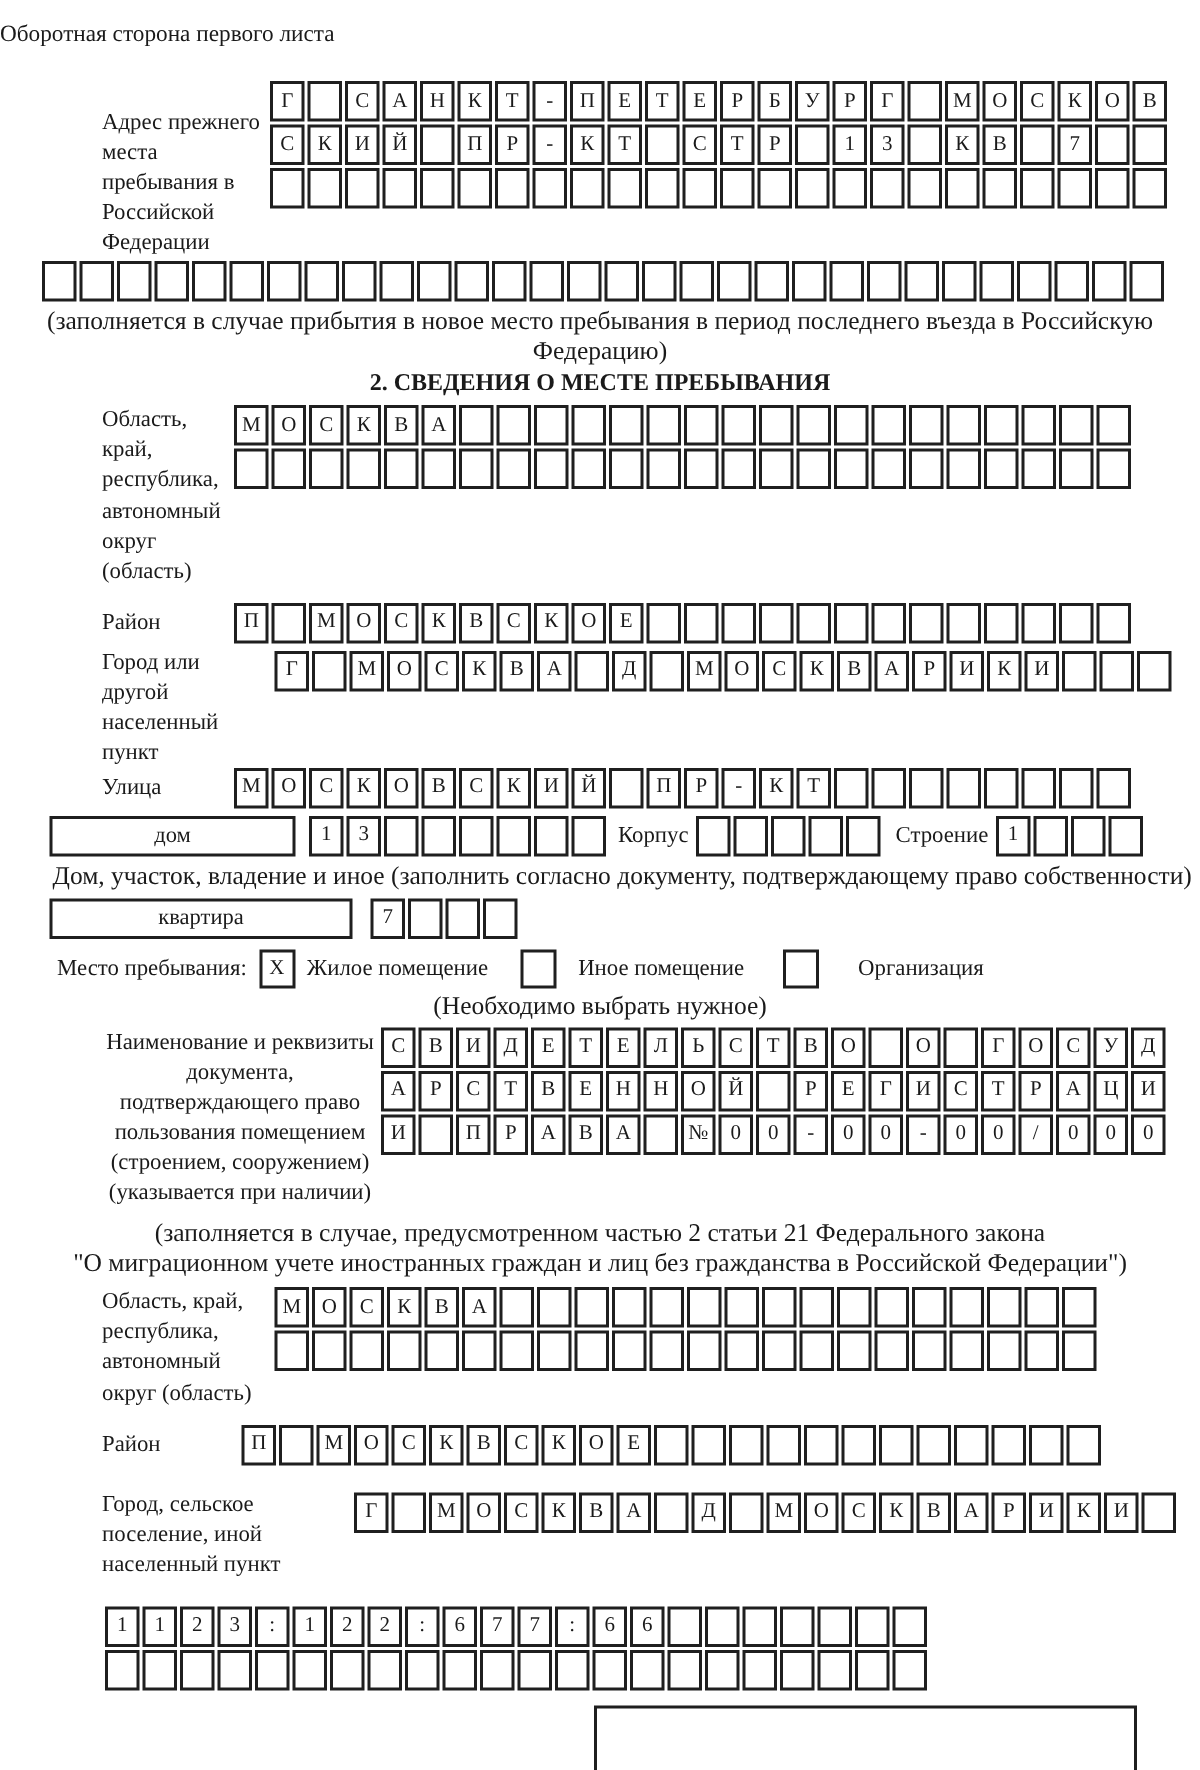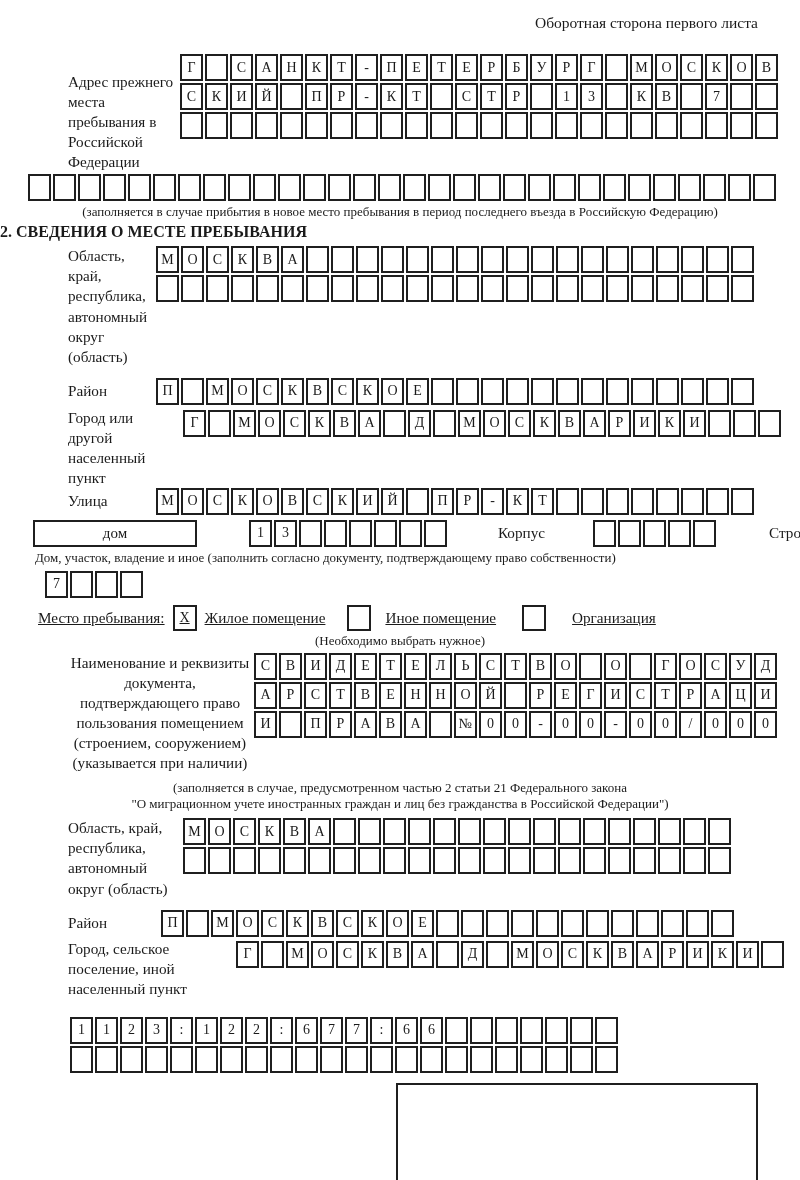--- a/index.html
+++ b/index.html
@@ -1,43 +1,43 @@
 <!DOCTYPE html>
 <html><head>
 <meta charset="utf-8">
 <style>
   html,body{margin:0;padding:0;background:#ffffff;}
   .page{
     width:800px;height:1180px;box-sizing:border-box;
     font-family:"Liberation Serif","DejaVu Serif",serif;
     color:#1a1a1a;background:#ffffff;overflow:hidden;padding-top:14px;position:relative;
   }
-  .corner-note{text-align:right;padding-right:42px;font-size:15.5px;}
+  .corner-note{padding-right:42px;font-size:15.5px;}
   .flexrow{display:flex;align-items:flex-start;}
   .lbl{font-size:15.2px;line-height:1.32;}
   .cells{display:flex;flex-wrap:nowrap;gap:2px;}
   .cellcol{display:flex;flex-direction:column;gap:2px;}
   .cell{
     display:inline-flex;width:19px;height:23px;border:2px solid #1f1f1f;
     align-items:center;justify-content:center;
     font-size:14px;font-family:"Liberation Serif","DejaVu Serif",serif;
     background:#fff;flex:0 0 auto;
   }
   .widebox{
     border:2px solid #1f1f1f;height:23px;display:flex;align-items:center;justify-content:center;
     font-size:15px;background:#fff;flex:0 0 auto;
   }
-  .caption{font-size:13px;}
+  .caption{font-size:17px;}
   .center{text-align:center;}
-  .sect-title{font-weight:bold;font-size:16px;text-align:left;}
+  .sect-title{font-weight:bold;font-size:16px;text-align:center;}
   .chk{
     display:inline-flex;width:20px;height:22px;border:2px solid #1f1f1f;
     align-items:center;justify-content:center;font-size:14px;background:#fff;flex:0 0 auto;
   }
-  .stayrow{display:flex;align-items:center;font-size:15.2px;text-decoration:underline;}
+  .stayrow{display:flex;align-items:center;font-size:15.2px;}
   .markbox{border:2px solid #1f1f1f;background:#fff;}
 </style>
 </head>
 <body>
 
 <div class="page">
 
   <div class="corner-note">Оборотная сторона первого листа</div>
 
   <div class="flexrow" style="margin:22px 0 0 68px;">
@@ -300,21 +300,21 @@
         <span class="cell"></span>
         <span class="cell"></span>
         <span class="cell"></span>
         <span class="cell"></span>
         <span class="cell"></span>
         <span class="cell"></span>
         <span class="cell"></span>
       </div>
   </div>
 
-  <div class="flexrow" style="margin:5px 0 0 33px;align-items:center;gap:43px;">
+  <div class="flexrow" style="margin:5px 0 0 33px;align-items:center;">
     <div class="widebox" style="width:160px;">дом</div>
     <div class="cells" style="margin-left:9px;">
         <span class="cell">1</span>
         <span class="cell">3</span>
         <span class="cell"></span>
         <span class="cell"></span>
         <span class="cell"></span>
         <span class="cell"></span>
         <span class="cell"></span>
         <span class="cell"></span>
@@ -331,20 +331,21 @@
     <div class="cells" style="margin-left:5px;">
         <span class="cell">1</span>
         <span class="cell"></span>
         <span class="cell"></span>
         <span class="cell"></span>
       </div>
   </div>
   <div class="caption" style="margin:3px 0 0 35px;">Дом, участок, владение и иное (заполнить согласно документу, подтверждающему право собственности)</div>
 
   <div class="flexrow" style="margin:5px 0 0 33px;align-items:center;">
+    <div class="widebox" style="width:198px;">квартира</div>
     <div class="cells" style="margin-left:12px;">
         <span class="cell">7</span>
         <span class="cell"></span>
         <span class="cell"></span>
         <span class="cell"></span>
       </div>
   </div>
 
   <div class="stayrow" style="margin:7px 0 0 38px;">
     <span>Место пребывания:</span>
@@ -511,21 +512,21 @@
         <span class="cell"></span>
         <span class="cell"></span>
         <span class="cell"></span>
         <span class="cell"></span>
         <span class="cell"></span>
         <span class="cell"></span>
         <span class="cell"></span>
       </div>
   </div>
 
-  <div class="flexrow" style="margin:2px 0 0 68px;">
+  <div class="flexrow" style="margin:16px 0 0 68px;">
     <div class="lbl" style="width:166px;">Город, сельское поселение, иной населенный пункт</div>
     <div class="cells" style="margin-left:2px;margin-top:2px;">
         <span class="cell">Г</span>
         <span class="cell"></span>
         <span class="cell">М</span>
         <span class="cell">О</span>
         <span class="cell">С</span>
         <span class="cell">К</span>
         <span class="cell">В</span>
         <span class="cell">А</span>

